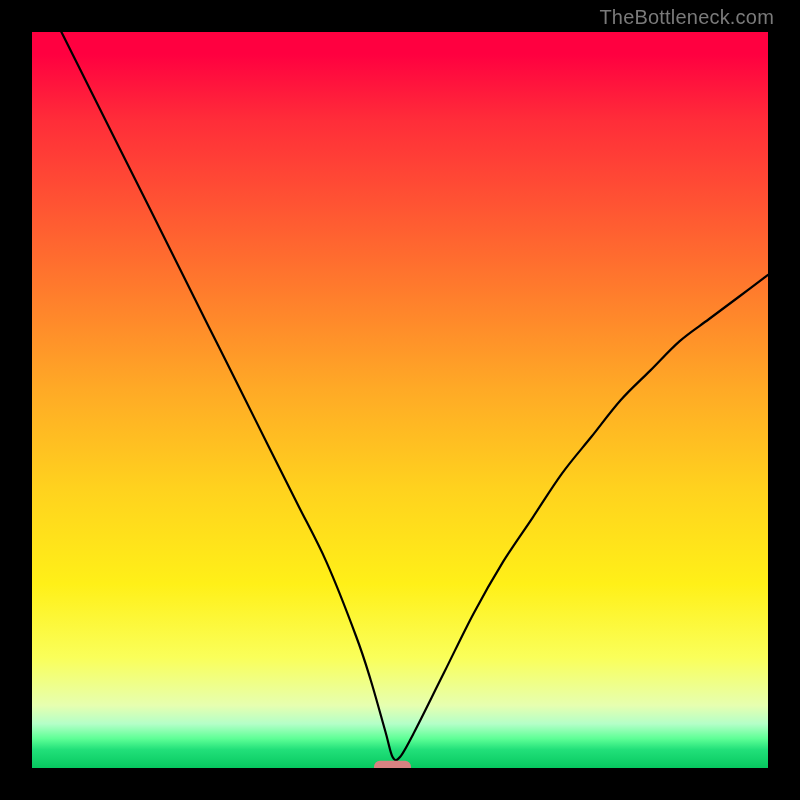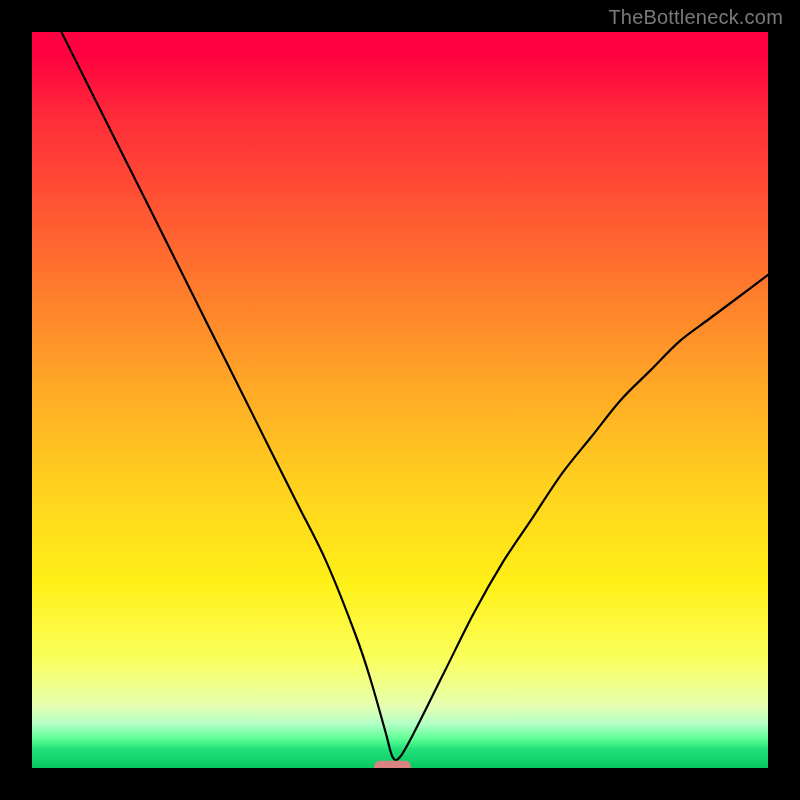--- a/index.html
+++ b/index.html
@@ -62,21 +62,21 @@
     position: absolute;
     height: 12px;
     border-radius: 6px;
     background: #d98282;
     bottom: 0.5px;
     transform: translateY(40%);
   }
   .watermark {
     position: absolute;
     top: 6px;
-    right: 17px;
+    right: 26px;
     color: #7a7a7a;
     font-size: 20px;
     font-weight: 400;
     letter-spacing: 0.2px;
     user-select: none;
   }
 </style>
 </head>
 <body>
 

